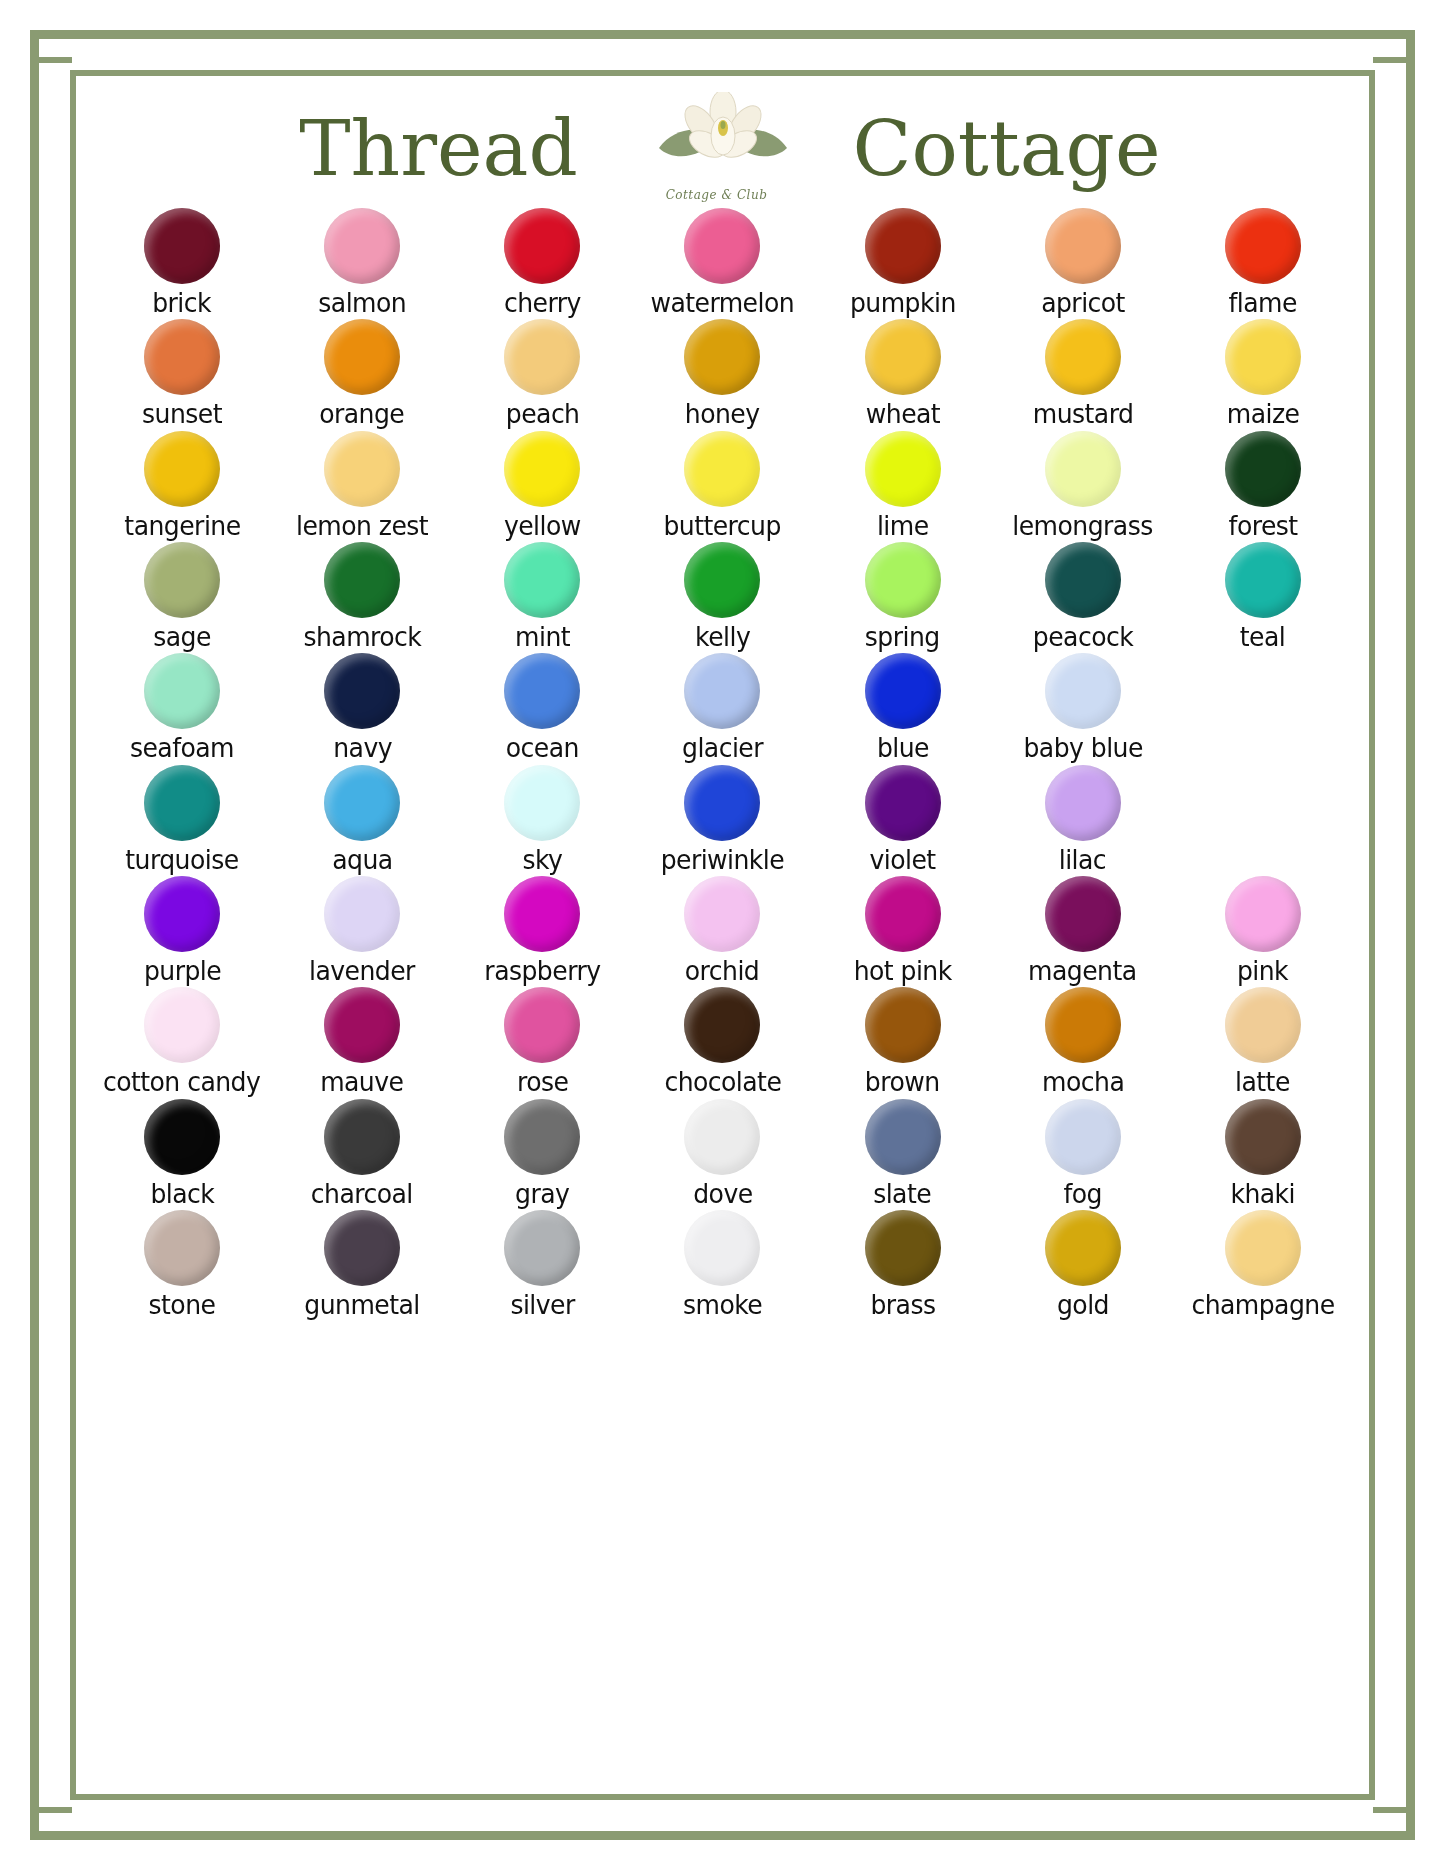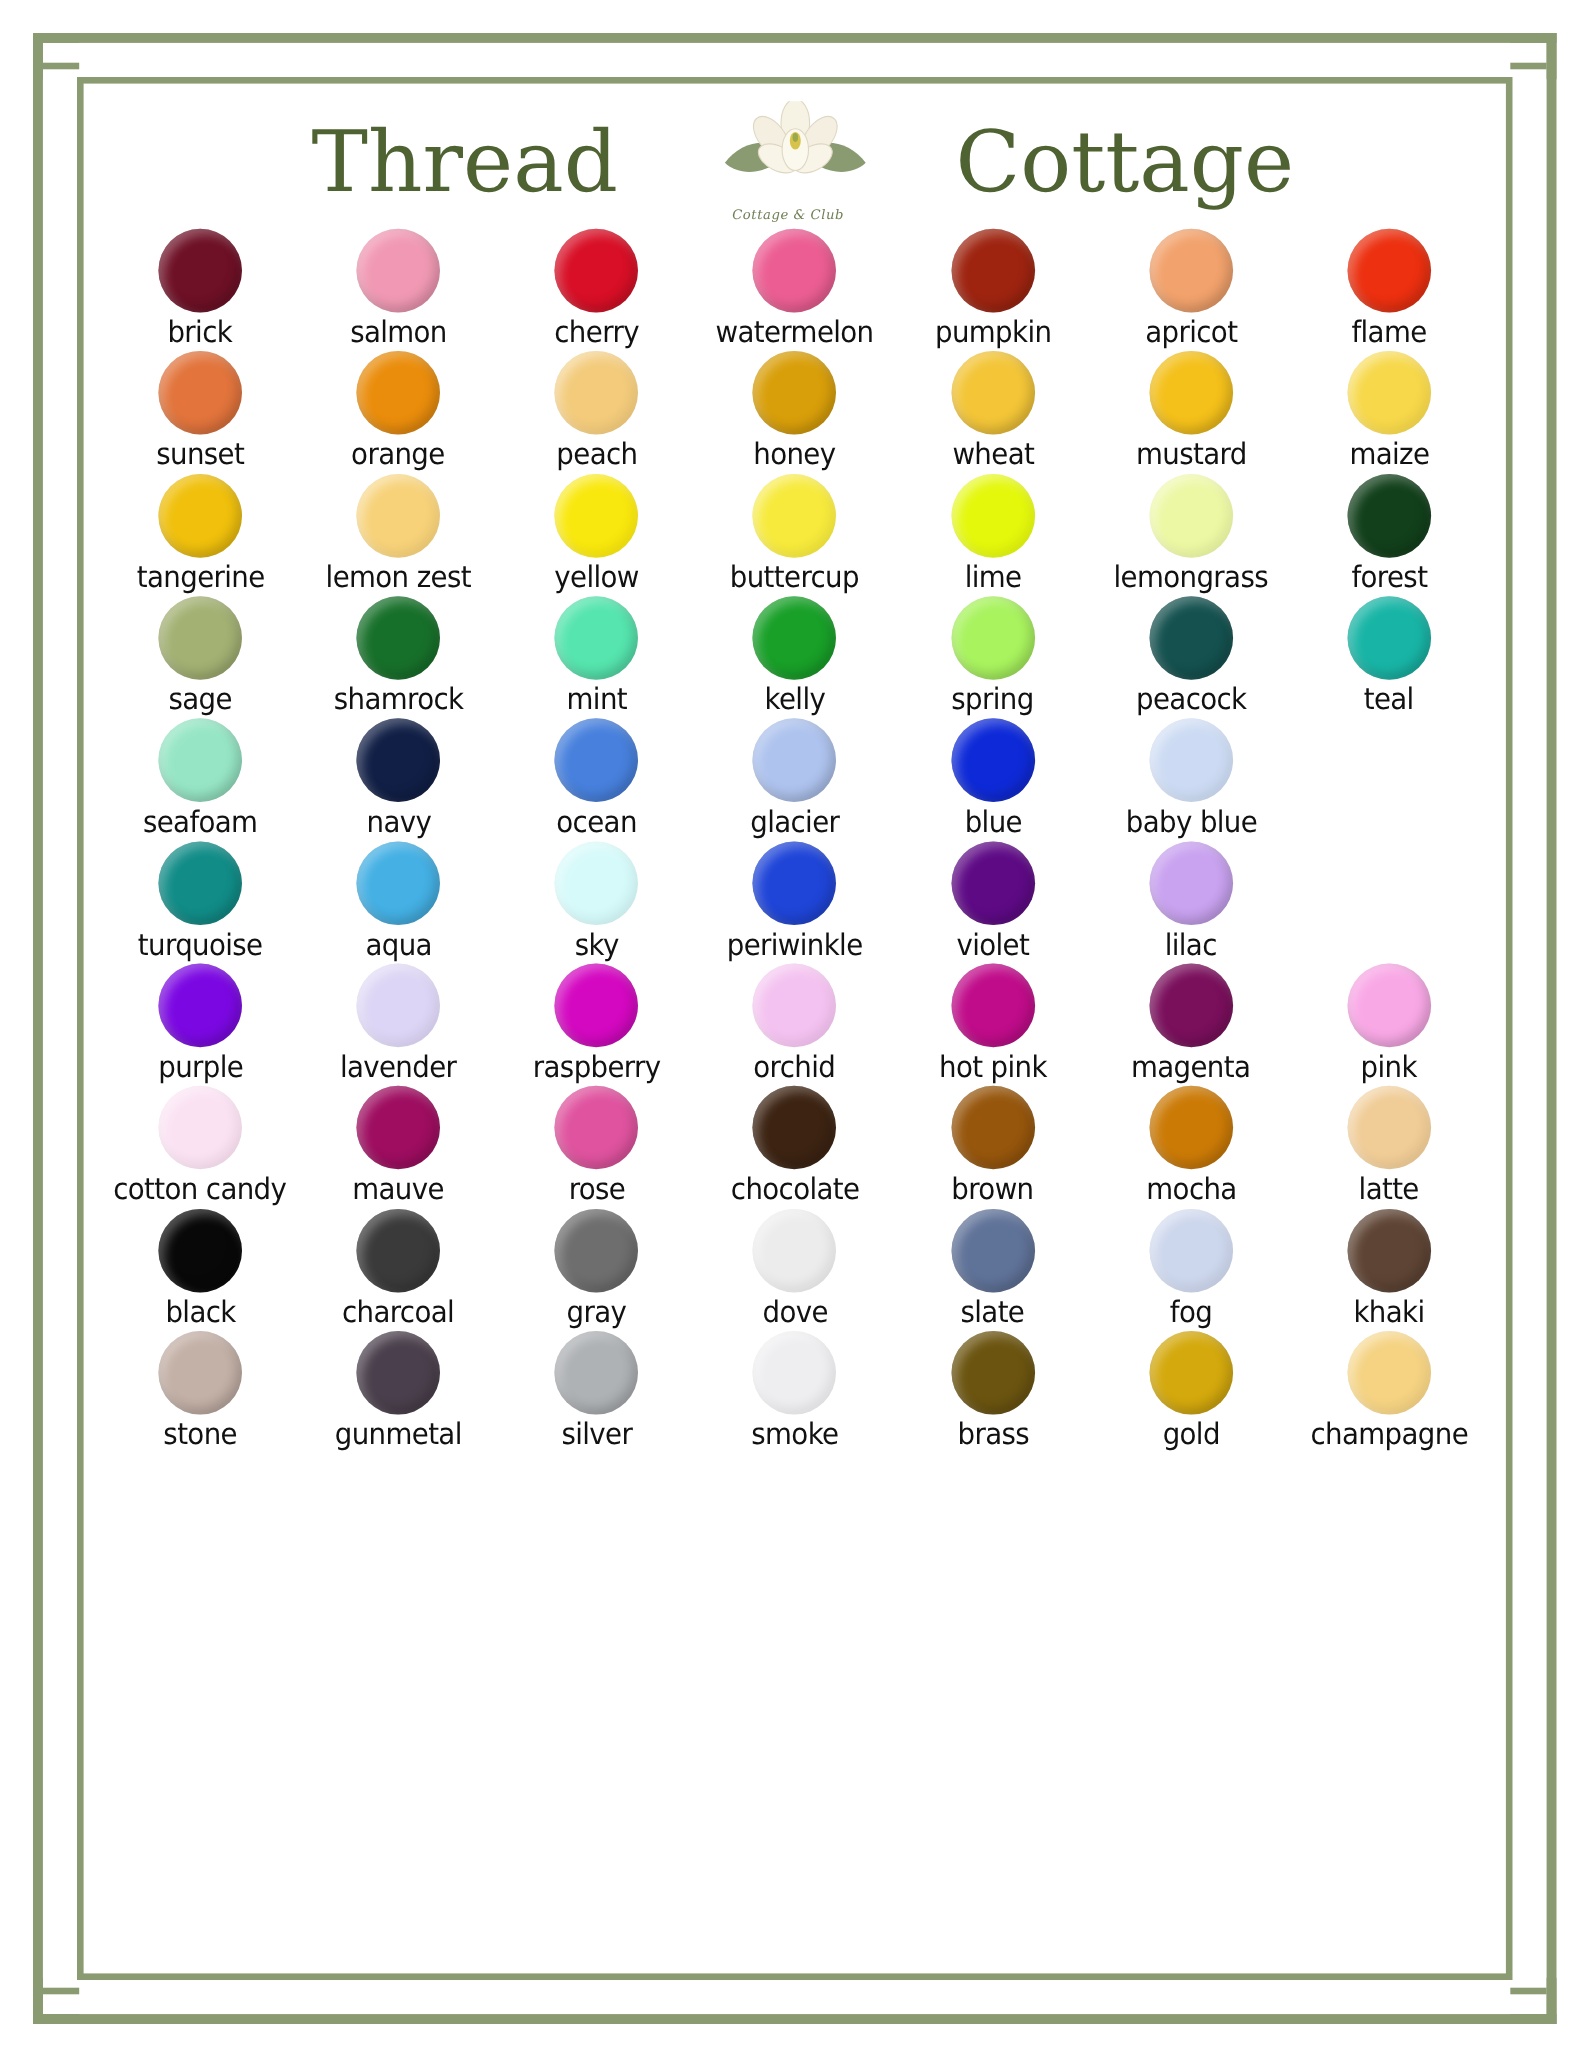--- a/index.html
+++ b/index.html
@@ -73,21 +73,21 @@
     overflow: hidden;
   }
 
   
   .header {
     position: relative;
     height: 112px;
     display: flex;
     align-items: center;
     justify-content: center;
-    gap: 16px;
+    gap: 0;
     padding-top: 6px;
   }
   .title-word {
     font-family: "DejaVu Serif", serif;
     font-size: 77px;
     color: #4f6232;
     letter-spacing: 0px;
     line-height: 1;
     white-space: nowrap;
   }

